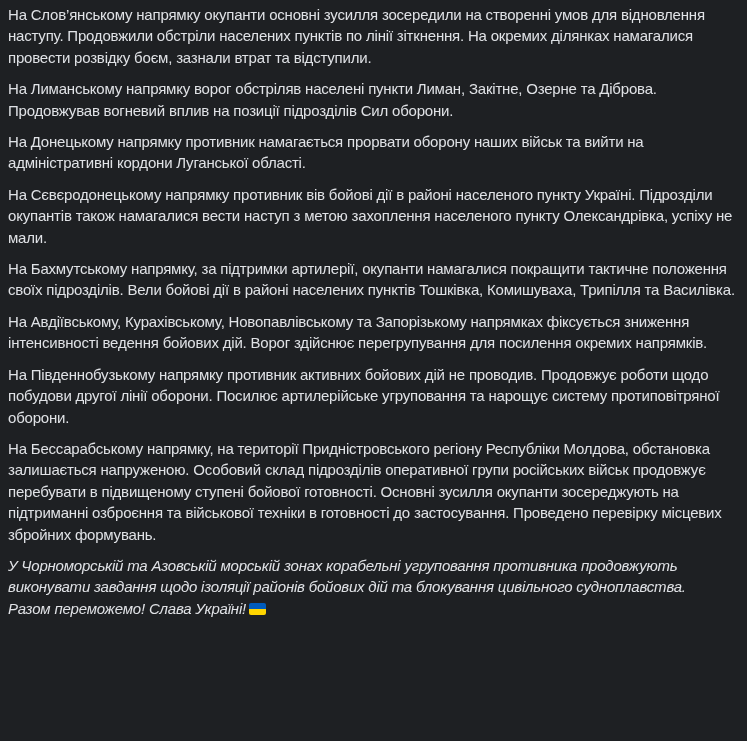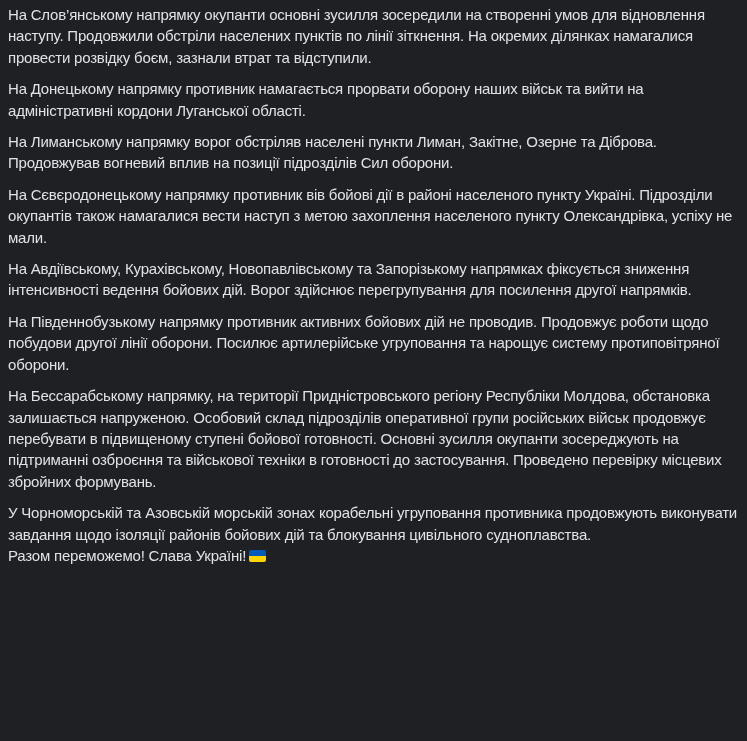--- a/index.html
+++ b/index.html
@@ -22,36 +22,38 @@
     font-size: 15px;
     line-height: 21.4px;
     letter-spacing: -0.2px;
   }
   .para {
     margin: 0 0 10px 0;
     white-space: pre-line;
   }
   .para:last-child {
     margin-bottom: 8px;
+    font-style: italic;
   }
   .flag {
     display: inline-block;
     width: 17px;
     height: 12px;
     margin-left: 3px;
     border-radius: 2px;
     vertical-align: -1px;
   }
 </style>
 </head>
 <body>
 
 <div class="post">
   <p class="para">На Слов’янському напрямку окупанти основні зусилля зосередили на створенні умов для відновлення наступу. Продовжили обстріли населених пунктів по лінії зіткнення. На окремих ділянках намагалися провести розвідку боєм, зазнали втрат та відступили.</p>
+  <p class="para">На Лиманському напрямку ворог обстріляв населені пункти Лиман, Закітне, Озерне та Діброва. Продовжував вогневий вплив на позиції підрозділів Сил оборони.</p>
   <p class="para">На Донецькому напрямку противник намагається прорвати оборону наших військ та вийти на адміністративні кордони Луганської області.</p>
-  <p class="para">На Лиманському напрямку ворог обстріляв населені пункти Лиман, Закітне, Озерне та Діброва. Продовжував вогневий вплив на позиції підрозділів Сил оборони.</p>
   <p class="para">На Сєвєродонецькому напрямку противник вів бойові дії в районі населеного пункту Україні. Підрозділи окупантів також намагалися вести наступ з метою захоплення населеного пункту Олександрівка, успіху не мали.</p>
-  <p class="para">На Авдіївському, Курахівському, Новопавлівському та Запорізькому напрямках фіксується зниження інтенсивності ведення бойових дій. Ворог здійснює перегрупування для посилення другої напрямків.</p>
+  <p class="para">На Бахмутському напрямку, за підтримки артилерії, окупанти намагалися покращити тактичне положення своїх підрозділів. Вели бойові дії в районі населених пунктів Тошківка, Комишуваха, Трипілля та Василівка.</p>
+  <p class="para">На Авдіївському, Курахівському, Новопавлівському та Запорізькому напрямках фіксується зниження інтенсивності ведення бойових дій. Ворог здійснює перегрупування для посилення окремих напрямків.</p>
   <p class="para">На Південнобузькому напрямку противник активних бойових дій не проводив. Продовжує роботи щодо побудови другої лінії оборони. Посилює артилерійське угруповання та нарощує систему протиповітряної оборони.</p>
   <p class="para">На Бессарабському напрямку, на території Придністровського регіону Республіки Молдова, обстановка залишається напруженою. Особовий склад підрозділів оперативної групи російських військ продовжує перебувати в підвищеному ступені бойової готовності. Основні зусилля окупанти зосереджують на підтриманні озброєння та військової техніки в готовності до застосування. Проведено перевірку місцевих збройних формувань.</p>
   <p class="para"><span>У Чорноморській та Азовській морській зонах корабельні угруповання противника продовжують виконувати завдання щодо ізоляції районів бойових дій та блокування цивільного судноплавства.
 Разом переможемо! Слава Україні!</span><span class="flag" style="background:linear-gradient(#005bbb 50%, #ffd500 50%)"></span></p>
 </div>
 
 </body></html>

